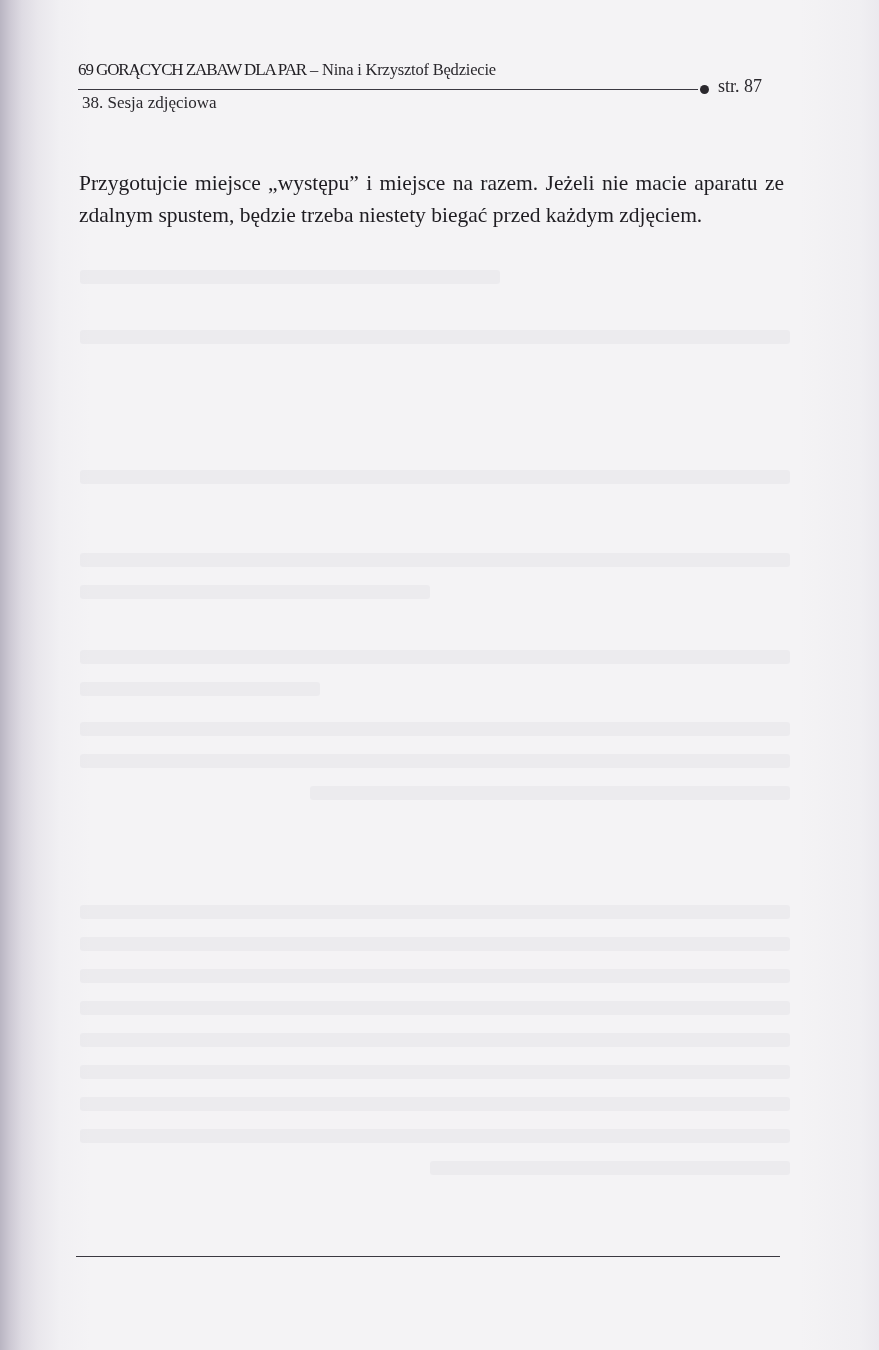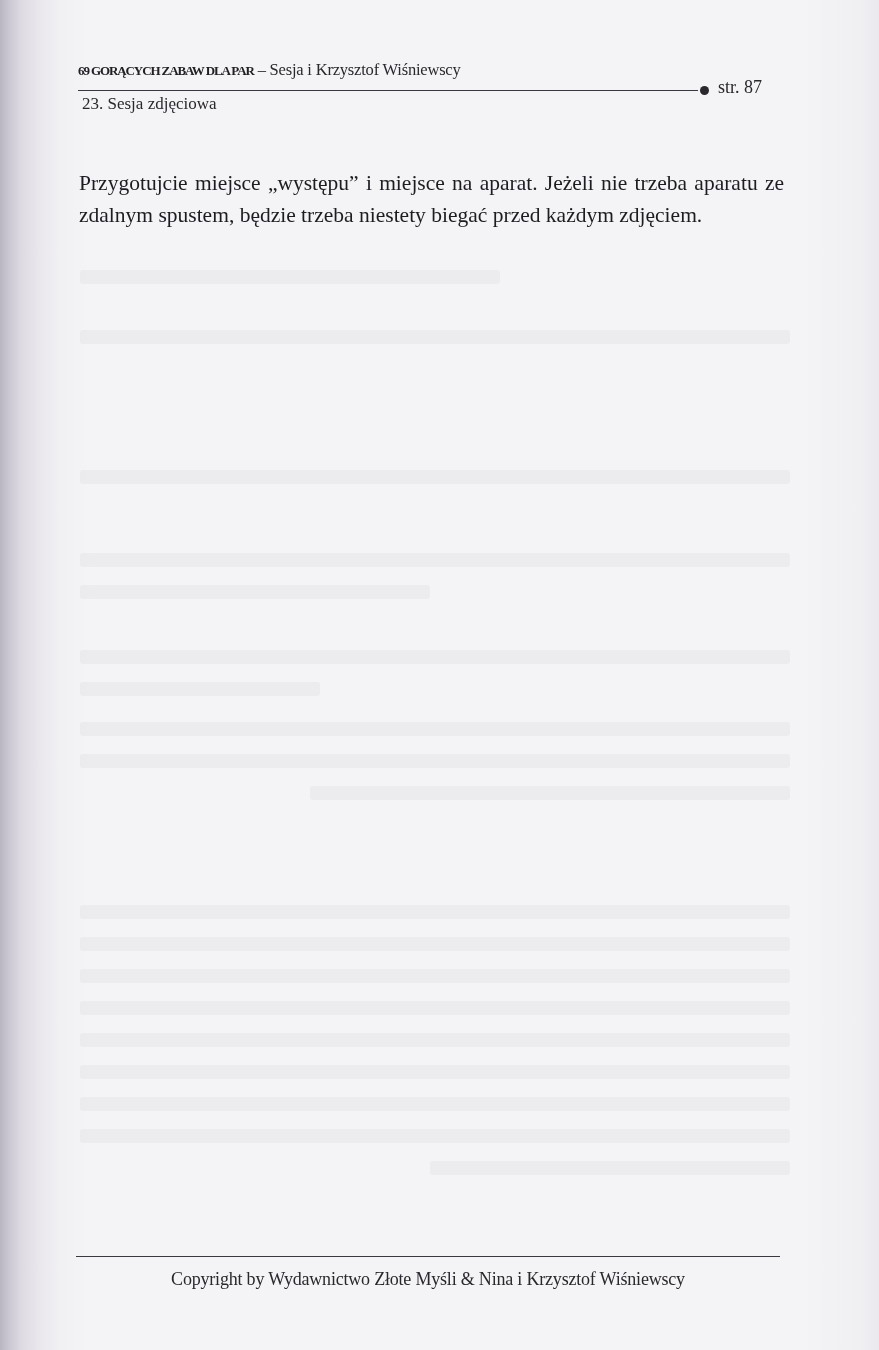--- a/index.html
+++ b/index.html
@@ -45,22 +45,22 @@
       width: 700px;
     }
     .header-title-row {
       font-size: 16px;
       line-height: 20px;
       white-space: nowrap;
       letter-spacing: -0.2px;
     }
     .book-title {
       font-family: "Liberation Serif", serif;
-      font-weight: bold;
-      font-size: 13px;
+      font-weight: normal;
+      font-size: 17px;
       letter-spacing: -1.1px;
       color: #222025;
     }
     .authors {
       font-family: "Liberation Serif", serif;
       font-size: 16.5px;
       color: #2a282d;
     }
     .header-rule-row {
       position: relative;
@@ -153,32 +153,31 @@
   <div class="ghost" style="top:969px;"></div>
   <div class="ghost" style="top:1001px;"></div>
   <div class="ghost" style="top:1033px;"></div>
   <div class="ghost" style="top:1065px;"></div>
   <div class="ghost" style="top:1097px;"></div>
   <div class="ghost" style="top:1129px;"></div>
   <div class="ghost" style="top:1161px;width:360px;left:430px;"></div>
 
   <header class="header">
     <div class="header-title-row">
-      <span class="book-title">69 GORĄCYCH ZABAW DLA PAR</span><span class="authors"> – </span><span class="authors">Sesja i Krzysztof Wiśniewscy</span>
+      <span class="book-title">69 GORĄCYCH ZABAW DLA PAR</span><span class="authors"> – </span><span class="authors">Nina i Krzysztof Będziecie</span>
     </div>
     <div class="header-rule-row">
       <div class="header-rule"></div>
       <div class="header-dot"></div>
       <span class="page-number">str. 87</span>
     </div>
-    <div class="chapter-title">23. Sesja zdjęciowa</div>
+    <div class="chapter-title">38. Sesja zdjęciowa</div>
   </header>
 
   <main class="body-text">
-    <p>Przygotujcie miejsce „występu” i miejsce na aparat. Jeżeli nie trzeba aparatu ze zdalnym spustem, będzie trzeba niestety biegać przed każdym zdjęciem.</p>
+    <p>Przygotujcie miejsce „występu” i miejsce na razem. Jeżeli nie macie aparatu ze zdalnym spustem, będzie trzeba niestety biegać przed każdym zdjęciem.</p>
   </main>
 
   <footer class="footer">
     <div class="footer-rule"></div>
-    <div class="copyright">Copyright by Wydawnictwo Złote Myśli &amp; Nina i Krzysztof Wiśniewscy</div>
   </footer>
 
 </div>
 
 </body></html>

